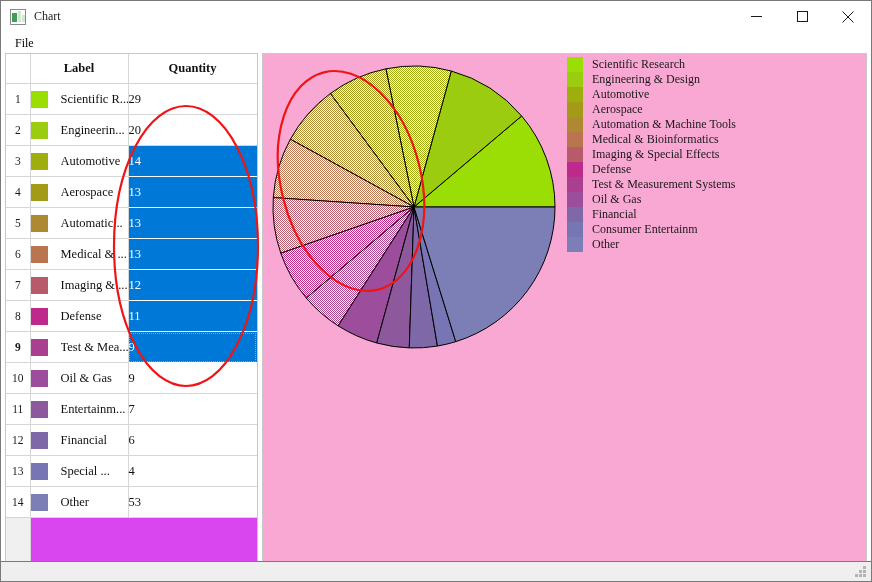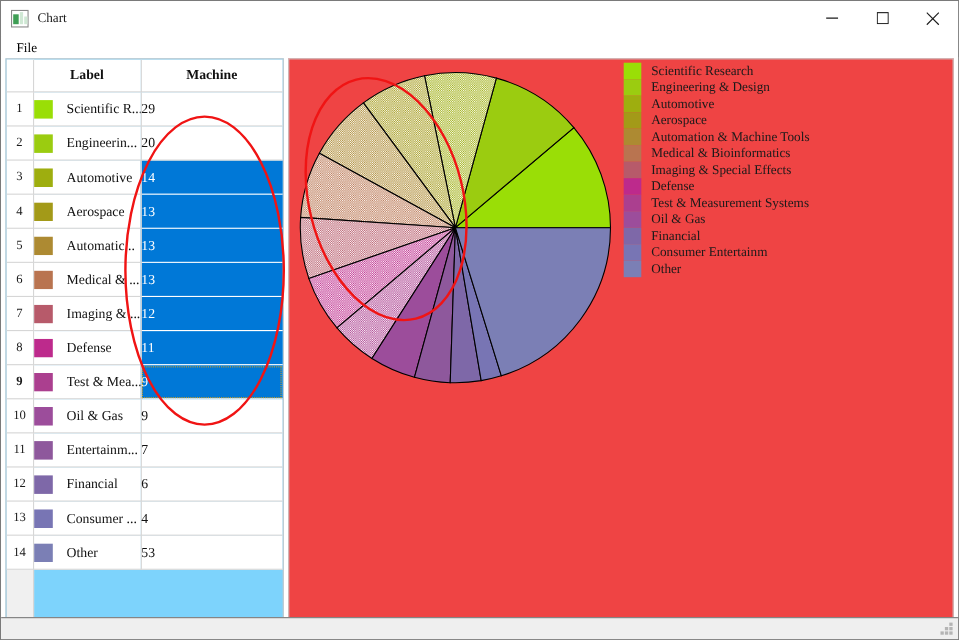--- a/index.html
+++ b/index.html
@@ -98,21 +98,21 @@
     background: #ffffff;
   }
 
   
   #table-panel {
     position: absolute;
     left: 4px;
     top: 1px;
     width: 253px;
     height: 511px;
-    background: #7dd3fc;
+    background: #d946ef;
     border: 1px solid #c8c8c8;
     box-sizing: border-box;
     overflow: hidden;
   }
   table.grid {
     border-collapse: collapse;
     width: 100%;
     table-layout: fixed;
     font-size: 12.5px;
     color: #111111;
@@ -200,21 +200,21 @@
   }
   #grid-wrap { position: relative; z-index: 1; }
 
   
   #chart-panel {
     position: absolute;
     left: 261px;
     top: 1px;
     width: 605px;
     height: 511px;
-    background: #ef4444;
+    background: #f9a8d4;
     border: 1px solid #c8c8c8;
     box-sizing: border-box;
   }
   #pie-svg {
     position: absolute;
     left: 0;
     top: 0;
   }
 
   
@@ -322,21 +322,21 @@
         <table class="grid">
           <colgroup>
             <col class="c-gutter">
               <col class="c-label">
               <col class="c-qty">
           </colgroup>
           <thead>
             <tr>
               <th class="gutter-head"></th>
               <th>Label</th>
-              <th>Machine</th>
+              <th>Quantity</th>
             </tr>
           </thead>
           <tbody id="table-body">
               <tr>
                 <td class="gutter">1</td>
                 <td class="labelcell">
                   <div class="label-inner">
                     <span class="swatch" style="background: rgb(154, 222, 6);"></span>
                     <span class="label-text">Scientific R...</span>
                   </div>
@@ -451,21 +451,21 @@
                     <span class="label-text">Financial</span>
                   </div>
                 </td>
                 <td class="qtycell">6</td>
               </tr>
               <tr>
                 <td class="gutter">13</td>
                 <td class="labelcell">
                   <div class="label-inner">
                     <span class="swatch" style="background: rgb(120, 117, 180);"></span>
-                    <span class="label-text">Consumer ...</span>
+                    <span class="label-text">Special ...</span>
                   </div>
                 </td>
                 <td class="qtycell">4</td>
               </tr>
               <tr>
                 <td class="gutter">14</td>
                 <td class="labelcell">
                   <div class="label-inner">
                     <span class="swatch" style="background: rgb(123, 127, 181);"></span>
                     <span class="label-text">Other</span>

